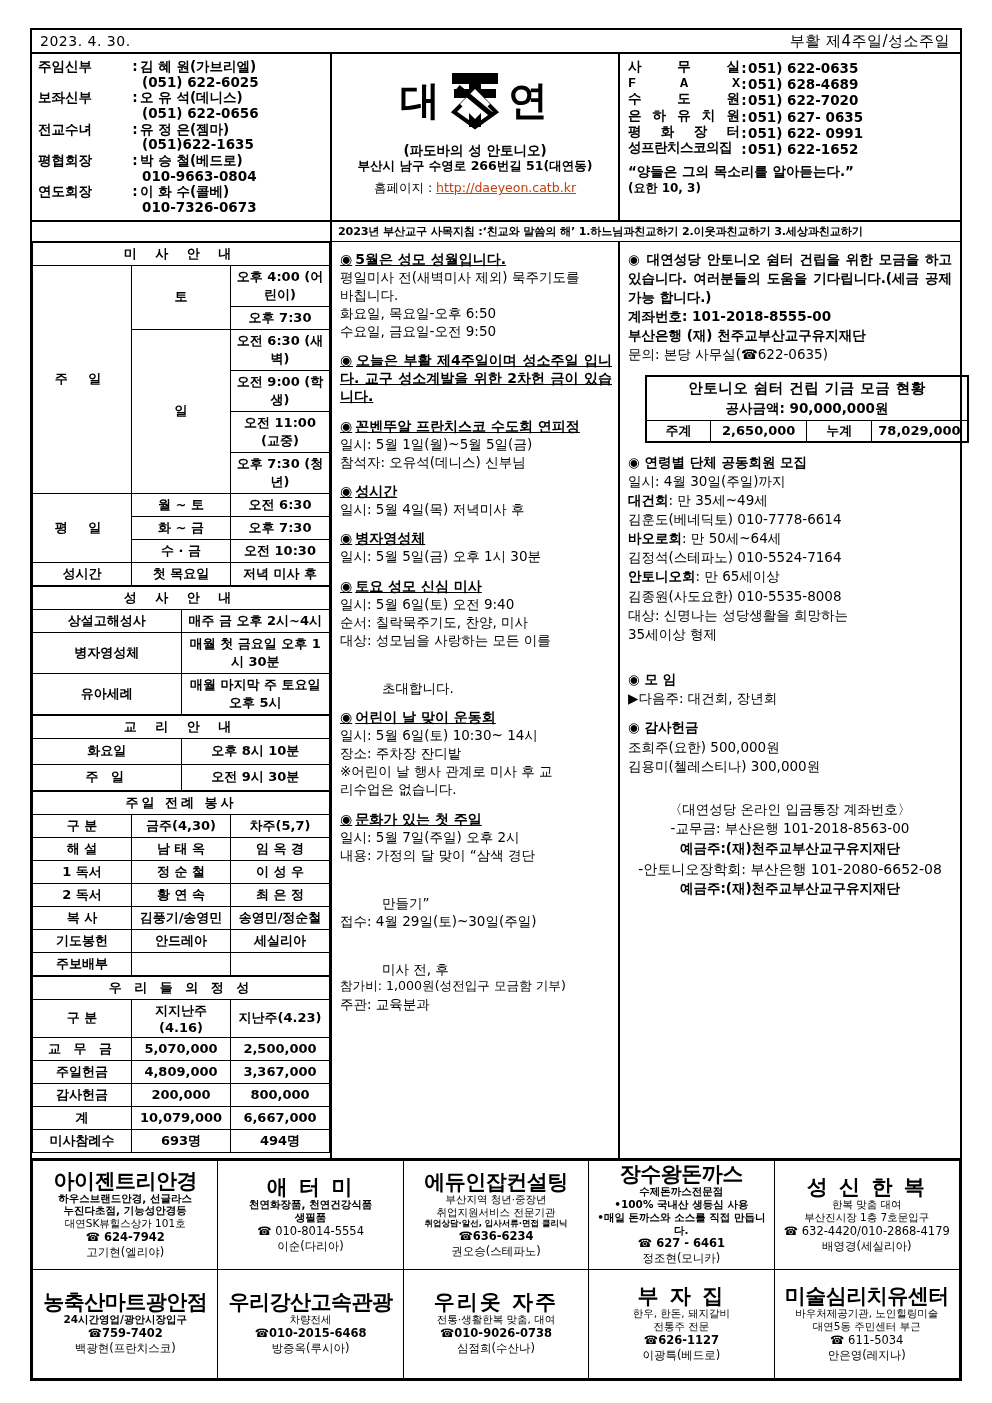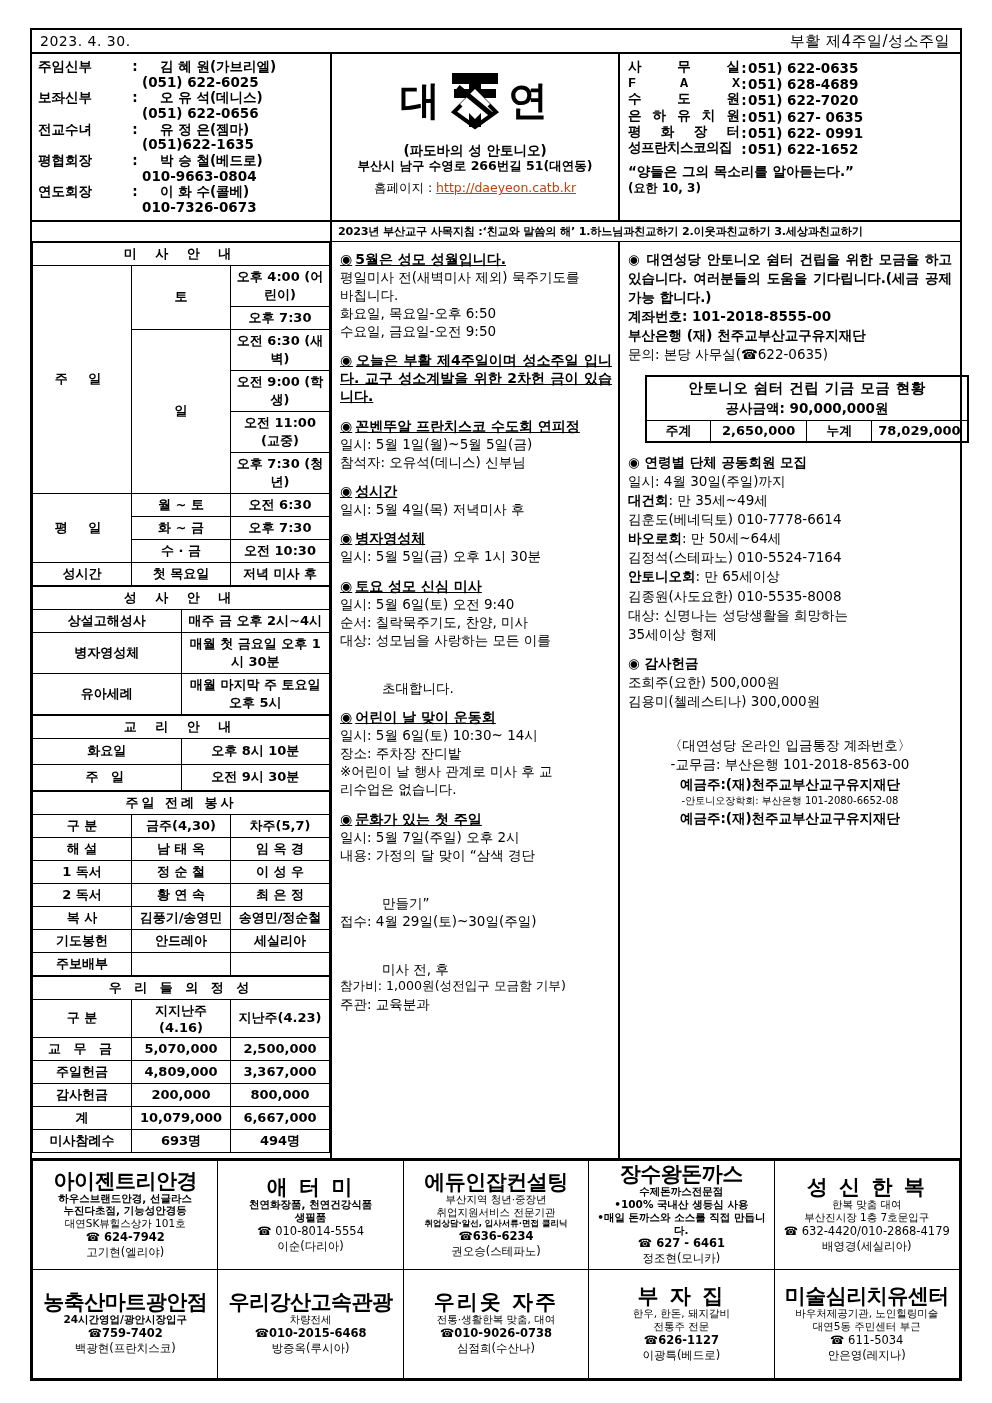--- a/index.html
+++ b/index.html
@@ -25,21 +25,21 @@
   
   .masthead{display:flex;border-bottom:2px solid #000;}
   .mh-col{box-sizing:border-box;}
   .mh-left{width:300px;padding:5px 4px 4px 6px;border-right:2px solid #000;}
   .mh-mid{width:288px;padding:2px 2px 4px 2px;border-right:2px solid #000;text-align:center;}
   .mh-right{flex:1;padding:6px 4px 4px 8px;}
 
   .contact-row{display:flex;font-size:13.5px;font-weight:bold;line-height:1.16;white-space:nowrap;}
   .contact-row .lbl{width:92px;text-align:justify;}
   .contact-row .sep{width:10px;text-align:center;}
-  .contact-row .val{flex:1;margin-left:20px;}
+  .contact-row .val{flex:1;}
   .contact-tel{font-size:13.5px;font-weight:bold;text-align:left;padding-left:104px;line-height:1.16;white-space:nowrap;}
 
   .logo-wrap{height:84px;display:flex;align-items:center;justify-content:center;margin-top:2px;}
   .logo-text{font-size:40px;font-weight:bold;letter-spacing:2px;font-family:"DejaVu Serif","Liberation Serif",serif;display:flex;align-items:center;gap:2px;}
   .logo-mid{position:relative;width:62px;height:62px;display:inline-block;}
   .logo-sub1{font-size:13.5px;font-weight:bold;line-height:1.2;}
   .logo-sub2{font-size:12.5px;font-weight:bold;line-height:1.3;}
   .logo-home{font-size:12.5px;margin-top:6px;}
   .logo-home .url{text-decoration:underline;color:#c2410c;}
 
@@ -504,34 +504,40 @@
         </div>
         <div class="rtxt">김정석(스테파노) 010-5524-7164</div>
         <div class="rtxt">
           <b>안토니오회</b><span>: 만  65세이상</span>
         </div>
         <div class="rtxt">김종원(사도요한) 010-5535-8008</div>
         <div class="rtxt">대상:  신명나는  성당생활을  희망하는</div>
         <div class="rtxt">35세이상 형제</div>
       </div>
 
+      <div class="rblock" style="margin-top:26px">
+        <div class="rtxt b">
+          <span>◉</span> <span>모    임</span>
+        </div>
+        <div class="rtxt">▶다음주: 대건회, 장년회</div>
+      </div>
 
       <div class="rblock">
         <div class="rtxt b">
           <span>◉</span> <span>감사헌금</span>
         </div>
         <div class="rtxt">조희주(요한) 500,000원</div>
         <div class="rtxt">김용미(첼레스티나) 300,000원</div>
       </div>
 
       <div class="rblock" style="margin-top:24px">
         <div class="acct">〈대연성당 온라인 입금통장 계좌번호〉</div>
         <div class="acct">-교무금: 부산은행 101-2018-8563-00</div>
         <div class="acct" style="font-weight:bold">예금주:(재)천주교부산교구유지재단</div>
-        <div class="acct" style="font-size:10px">-안토니오장학회: 부산은행 101-2080-6652-08</div>
+        <div class="acct" style="font-size:14px">-안토니오장학회: 부산은행 101-2080-6652-08</div>
         <div class="acct" style="font-weight:bold">예금주:(재)천주교부산교구유지재단</div>
       </div>
     </div>
   </div>
 
   <div class="ads">
     <table class="ads-t">
       <tbody>
             <tr>
         <td>

